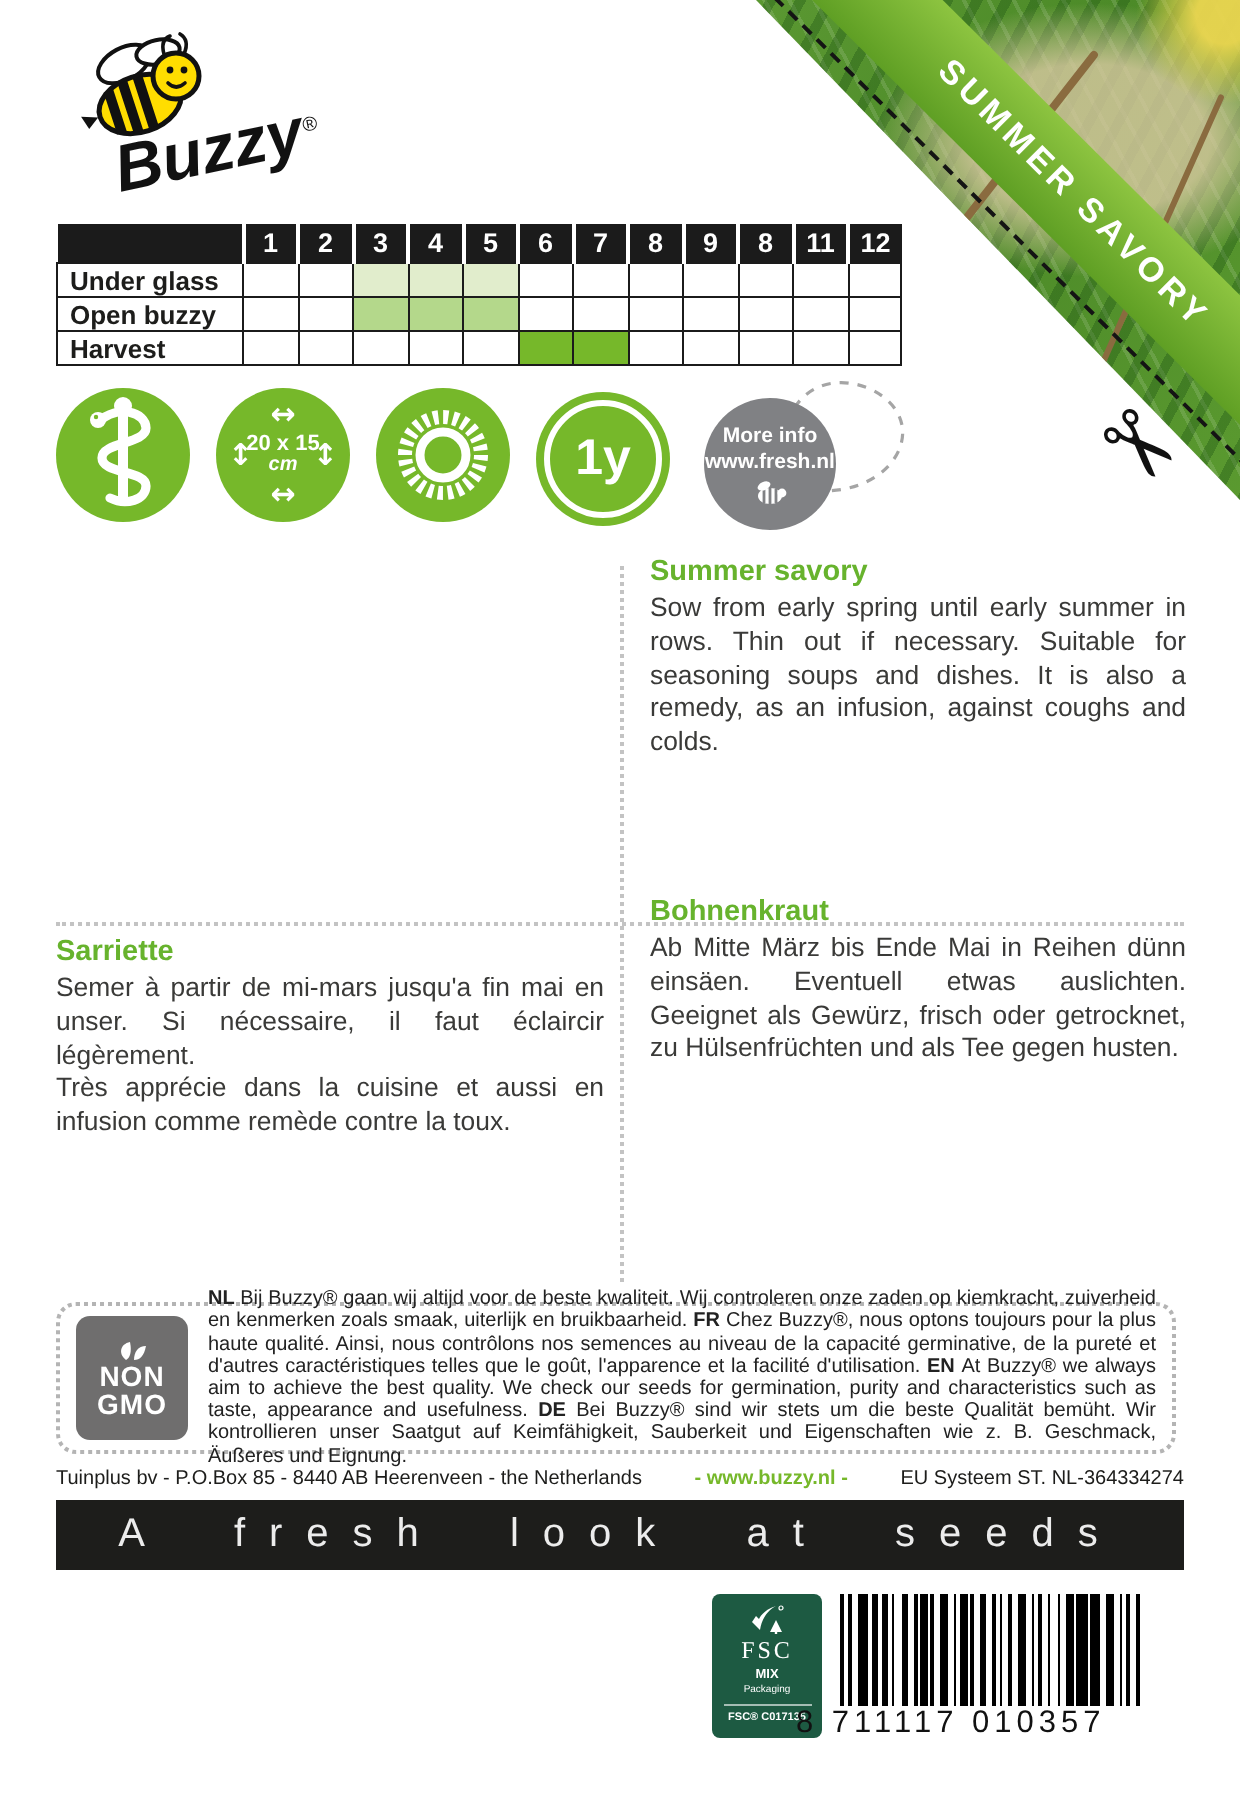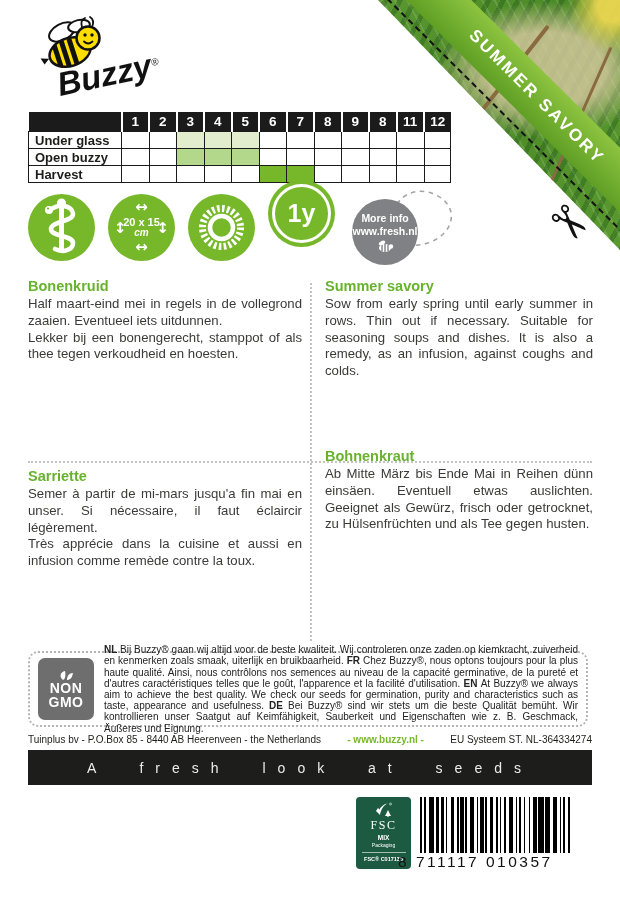--- a/index.html
+++ b/index.html
@@ -39,21 +39,21 @@
   table.cal th.corner{width:86px;border-left:none;}
   table.cal td{border:1.5px solid #1b1b1b;width:25.5px;height:16px;padding:0;}
   table.cal td.lbl{width:86px;font-size:13px;font-weight:700;padding-left:6px;background:#fff;color:#1d1d1b;}
 
   
   .ic{position:absolute;width:67px;height:67px;border-radius:50%;background:#76b82a;z-index:5;
       color:#fff;display:flex;align-items:center;justify-content:center;}
   .ic-med{left:28px;top:194px;}
   .ic-spc{left:108px;top:194px;flex-direction:column;}
   .ic-sun{left:188px;top:194px;}
-  .ic-ann{left:268px;top:180px;}
+  .ic-ann{left:268px;top:196px;}
   .ic-info{left:352px;top:199px;width:66px;height:66px;background:#808184;flex-direction:column;z-index:6;}
   .spc-val{font-size:11px;font-weight:700;line-height:11px;}
   .spc-unit{font-size:10px;font-weight:700;line-height:10px;font-style:italic;}
   .arr{position:absolute;font-family:"DejaVu Sans",sans-serif;font-size:15px;font-weight:700;color:#fff;line-height:1;}
   .arr.t{top:6px;left:50%;transform:translateX(-50%);}
   .arr.b{bottom:6px;left:50%;transform:translateX(-50%);}
   .arr.l{left:6px;top:50%;transform:translateY(-50%);}
   .arr.r{right:6px;top:50%;transform:translateY(-50%);}
   .ann-ring{width:53px;height:53px;border:3px solid #fff;border-radius:50%;
     display:flex;align-items:center;justify-content:center;font-size:25px;font-weight:700;}
@@ -79,21 +79,21 @@
   .nongmo .t{font-size:14px;font-weight:700;line-height:14px;letter-spacing:.5px;}
   .legal-text{font-size:10px;line-height:11.2px;text-align:justify;color:#222;}
 
   
   .footrow{position:absolute;left:28px;top:734px;width:564px;z-index:5;display:flex;
     justify-content:space-between;font-size:10px;color:#1d1d1b;}
   .footrow .web{color:#76b82a;font-weight:700;}
 
   .tagline{position:absolute;left:28px;top:750px;width:564px;height:35px;background:#1d1d1b;z-index:5;
     display:flex;align-items:center;justify-content:center;color:#ececec;
-    font-size:14px;letter-spacing:12px;word-spacing:16px;}
+    font-size:20px;letter-spacing:12px;word-spacing:16px;}
 
   
   .fsc{position:absolute;left:356px;top:797px;width:55px;height:72px;background:#1d5a42;border-radius:4px;z-index:5;
     display:flex;flex-direction:column;align-items:center;color:#fff;padding-top:5px;box-sizing:border-box;}
   .fsc .acr{font-family:"Liberation Serif",serif;font-size:12px;letter-spacing:1.5px;line-height:13px;margin-top:1px;}
   .fsc .mix{font-size:6.5px;font-weight:700;line-height:8px;margin-top:2px;}
   .fsc .pkg{font-size:5px;line-height:7px;}
   .fsc .lic{font-size:5.5px;font-weight:700;line-height:8px;margin-top:3px;border-top:1px solid rgba(255,255,255,.6);padding-top:2px;width:44px;text-align:center;}
   .barcode{position:absolute;left:420px;top:797px;width:178px;height:56px;z-index:5;font-size:0;white-space:nowrap;overflow:hidden;}
   .barcode span{display:inline-block;height:100%;background:#000;vertical-align:top;}
@@ -235,25 +235,20 @@
     <span class="info-l">More info</span>
     <span class="info-l">www.fresh.nl</span>
     <svg width="18" height="13" viewBox="0 0 18 13" style="margin-top:2px">
       <ellipse cx="9" cy="8" rx="6" ry="4" fill="#fff"></ellipse>
       <path d="M6,4.5 L6,11.5 M9,4 L9,12 M12,4.5 L12,11.5" stroke="#808184" stroke-width="1.4"></path>
       <ellipse cx="6" cy="3" rx="3.4" ry="2" fill="#fff" transform="rotate(-25 6 3)"></ellipse>
       <circle cx="15" cy="6.5" r="2.2" fill="#fff"></circle>
     </svg>
   </div>
 
-  <div class="sect s1">
-    <h3>Bonenkruid</h3>
-    <p>Half maart-eind mei in regels in de vollegrond zaaien. Eventueel iets uitdunnen.</p>
-    <p>Lekker bij een bonengerecht, stamppot of als thee tegen verkoudheid en hoesten.</p>
-  </div>
   <div class="sect s2">
     <h3>Summer savory</h3>
     <p>Sow from early spring until early summer in rows. Thin out if necessary. Suitable for seasoning soups and dishes. It is also a remedy, as an infusion, against coughs and colds.</p>
   </div>
   <div class="sect s3">
     <h3>Sarriette</h3>
     <p>Semer à partir de mi-mars jusqu'a fin mai en unser. Si nécessaire, il faut éclaircir légèrement.</p>
     <p>Très apprécie dans la cuisine et aussi en infusion comme remède contre la toux.</p>
   </div>
   <div class="sect s4">

